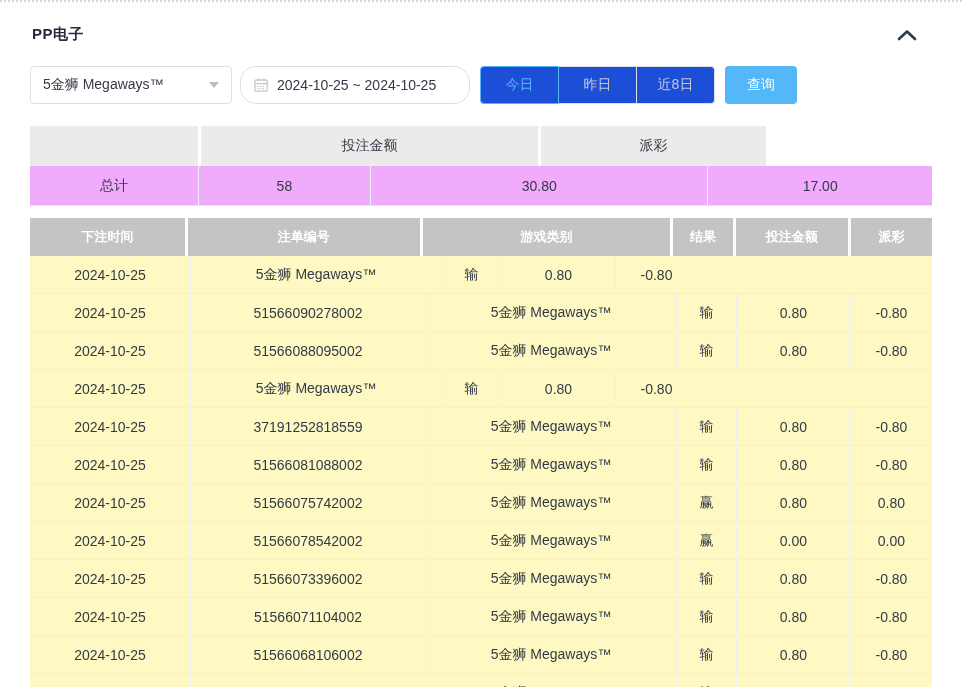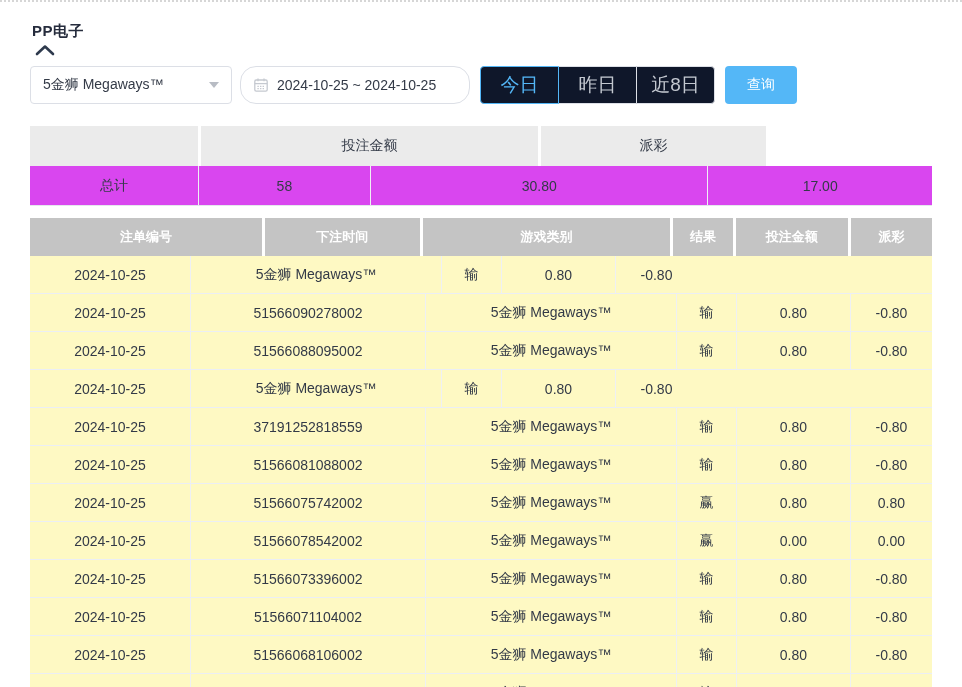--- a/index.html
+++ b/index.html
@@ -6,22 +6,22 @@
   html, body { width: 962px; height: 687px; overflow: hidden; }
   body {
     background: #ffffff;
     border-top: 2px dotted #d6d6d6;
     font-family: "Liberation Sans", "DejaVu Sans", sans-serif;
     color: #333a47;
   }
 
   
   .section-header {
-    display: flex; justify-content: space-between; align-items: flex-start;
-    padding: 20px 42px 0 32px; height: 42px; flex-direction: column;
+    display: flex; justify-content: space-between; align-items: flex-end;
+    padding: 20px 42px 0 32px; height: 42px;
   }
   .section-title { font-size: 15px; font-weight: 700; color: #262c3d; letter-spacing: .5px; }
   .collapse-btn { background: none; border: none; cursor: pointer; padding: 2px; line-height: 0; }
 
   
   .filters { display: flex; align-items: center; margin: 22px 30px 0 30px; height: 38px; }
   .select-box {
     width: 202px; height: 38px; border: 1px solid #dcdfe6; border-radius: 4px;
     display: flex; align-items: center; justify-content: space-between;
     padding: 0 12px; font-size: 14px; color: #333a47; background: #fff; cursor: pointer;
@@ -30,22 +30,22 @@
     width: 0; height: 0; border-left: 5px solid transparent; border-right: 5px solid transparent;
     border-top: 6px solid #b8bcc4;
   }
   .date-box {
     width: 230px; height: 38px; border: 1px solid #dcdfe6; border-radius: 16px;
     display: flex; align-items: center; gap: 8px; margin-left: 8px;
     padding: 0 12px; font-size: 14px; color: #333a47; background: #fff; cursor: pointer;
   }
   .btn-group { display: flex; margin-left: 10px; }
   .seg {
-    width: 79px; height: 38px; background: #0f172a; border: 1px solid #dcdfe6;
-    font-size: 19px; color: #c3c8d0; cursor: pointer;
+    width: 79px; height: 38px; background: #1d4ed8; border: 1px solid #dcdfe6;
+    font-size: 14px; color: #c3c8d0; cursor: pointer;
     display: flex; align-items: center; justify-content: center;
     font-family: "Liberation Sans", "DejaVu Sans", sans-serif;
   }
   .seg + .seg { margin-left: -1px; }
   .seg:first-child { border-radius: 4px 0 0 4px; }
   .seg:last-child { border-radius: 0 4px 4px 0; }
   .seg.active { border-color: var(--accent); color: var(--accent); position: relative; z-index: 1; }
   .query-btn {
     margin-left: 10px; width: 72px; height: 38px; border: none; border-radius: 4px;
     background: var(--accent); color: #fff; font-size: 14px; cursor: pointer;
@@ -54,21 +54,21 @@
 
   
   .summary { margin: 22px 30px 0 30px; }
   .summary-header { display: flex; gap: 3px; height: 40px; }
   .summary-header .cell {
     background: var(--sh-bg); display: flex; align-items: center; justify-content: center;
     font-size: 14px; color: #333a47;
   }
   .summary-body { display: flex; height: 40px; border-bottom: 1px solid #e4e7ed; }
   .summary-body .cell {
-    background: #d946ef; display: flex; align-items: center; justify-content: center;
+    background: #f0abfc; display: flex; align-items: center; justify-content: center;
     font-size: 14px; color: #333a47;
   }
   .summary-body .cell + .cell { border-left: 1px solid #eef0f4; }
   .sc0 { width: 18.6%; } .sc1 { width: 19.1%; } .sc2 { width: 37.4%; } .sc3 { width: 24.9%; }
 
   
   .main-table { margin: 12px 30px 0 30px; }
   .mt-header { display: flex; gap: 3px; height: 38px; }
   .mt-header .cell {
     background: var(--th-bg); color: #fff; font-size: 13px; font-weight: 700;
@@ -134,22 +134,22 @@
   <div class="summary-body">
     <div class="cell sc0">总计</div>
     <div class="cell sc1">58</div>
     <div class="cell sc2">30.80</div>
     <div class="cell sc3">17.00</div>
   </div>
 </div>
 
 <div class="main-table">
   <div class="mt-header">
+    <div class="cell mc0">下注时间</div>
     <div class="cell mc1">注单编号</div>
-    <div class="cell mc0">下注时间</div>
     <div class="cell mc2">游戏类别</div>
     <div class="cell mc3">结果</div>
     <div class="cell mc4">投注金额</div>
     <div class="cell mc5">派彩</div>
   </div>
   <div class="mt-body">
   <div class="mt-row">
     <div class="cell mc0">2024-10-25</div>
     <div class="cell mc2">5金狮 Megaways™</div>
     <div class="cell mc3">输</div>

